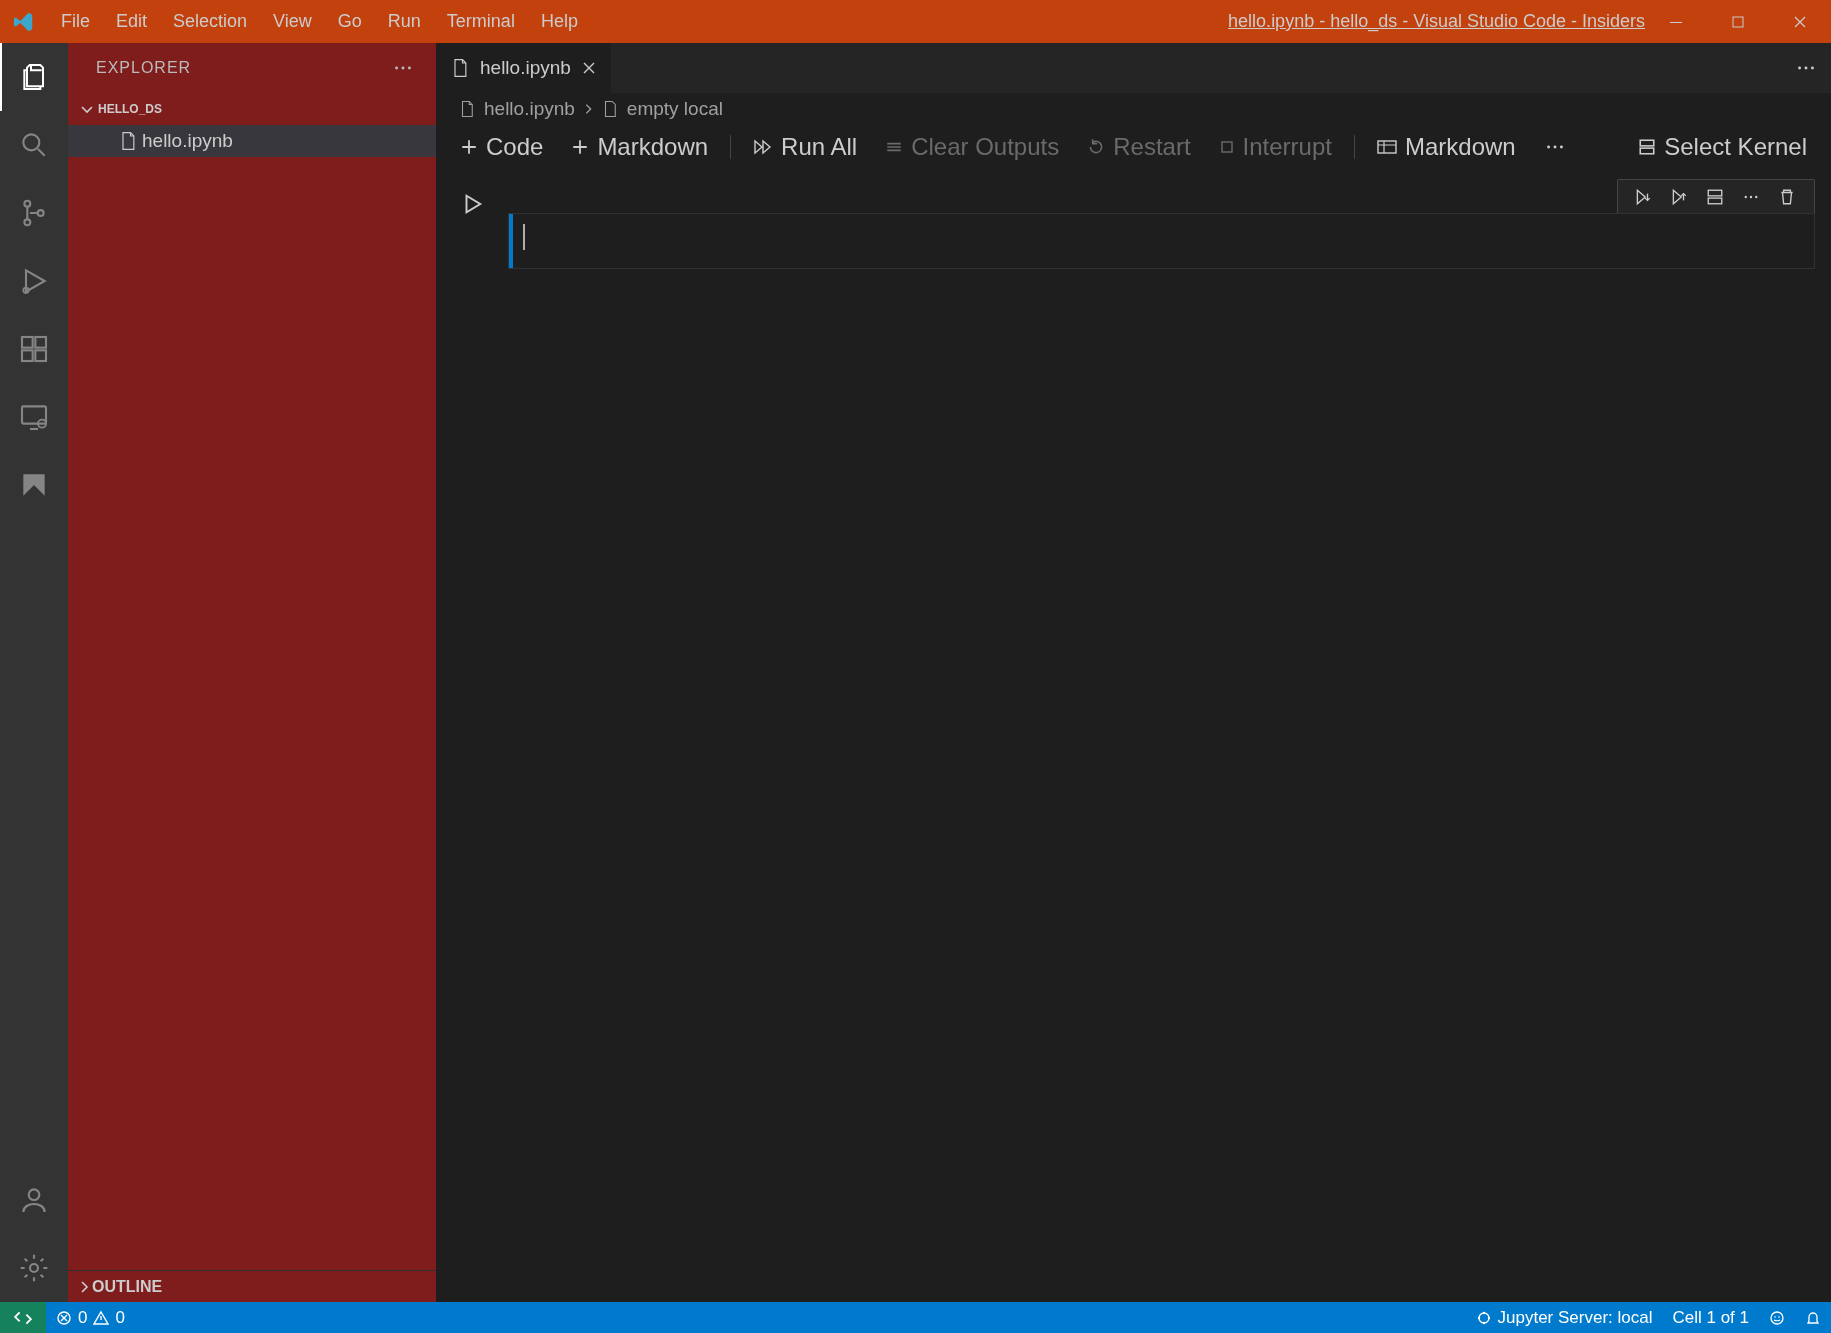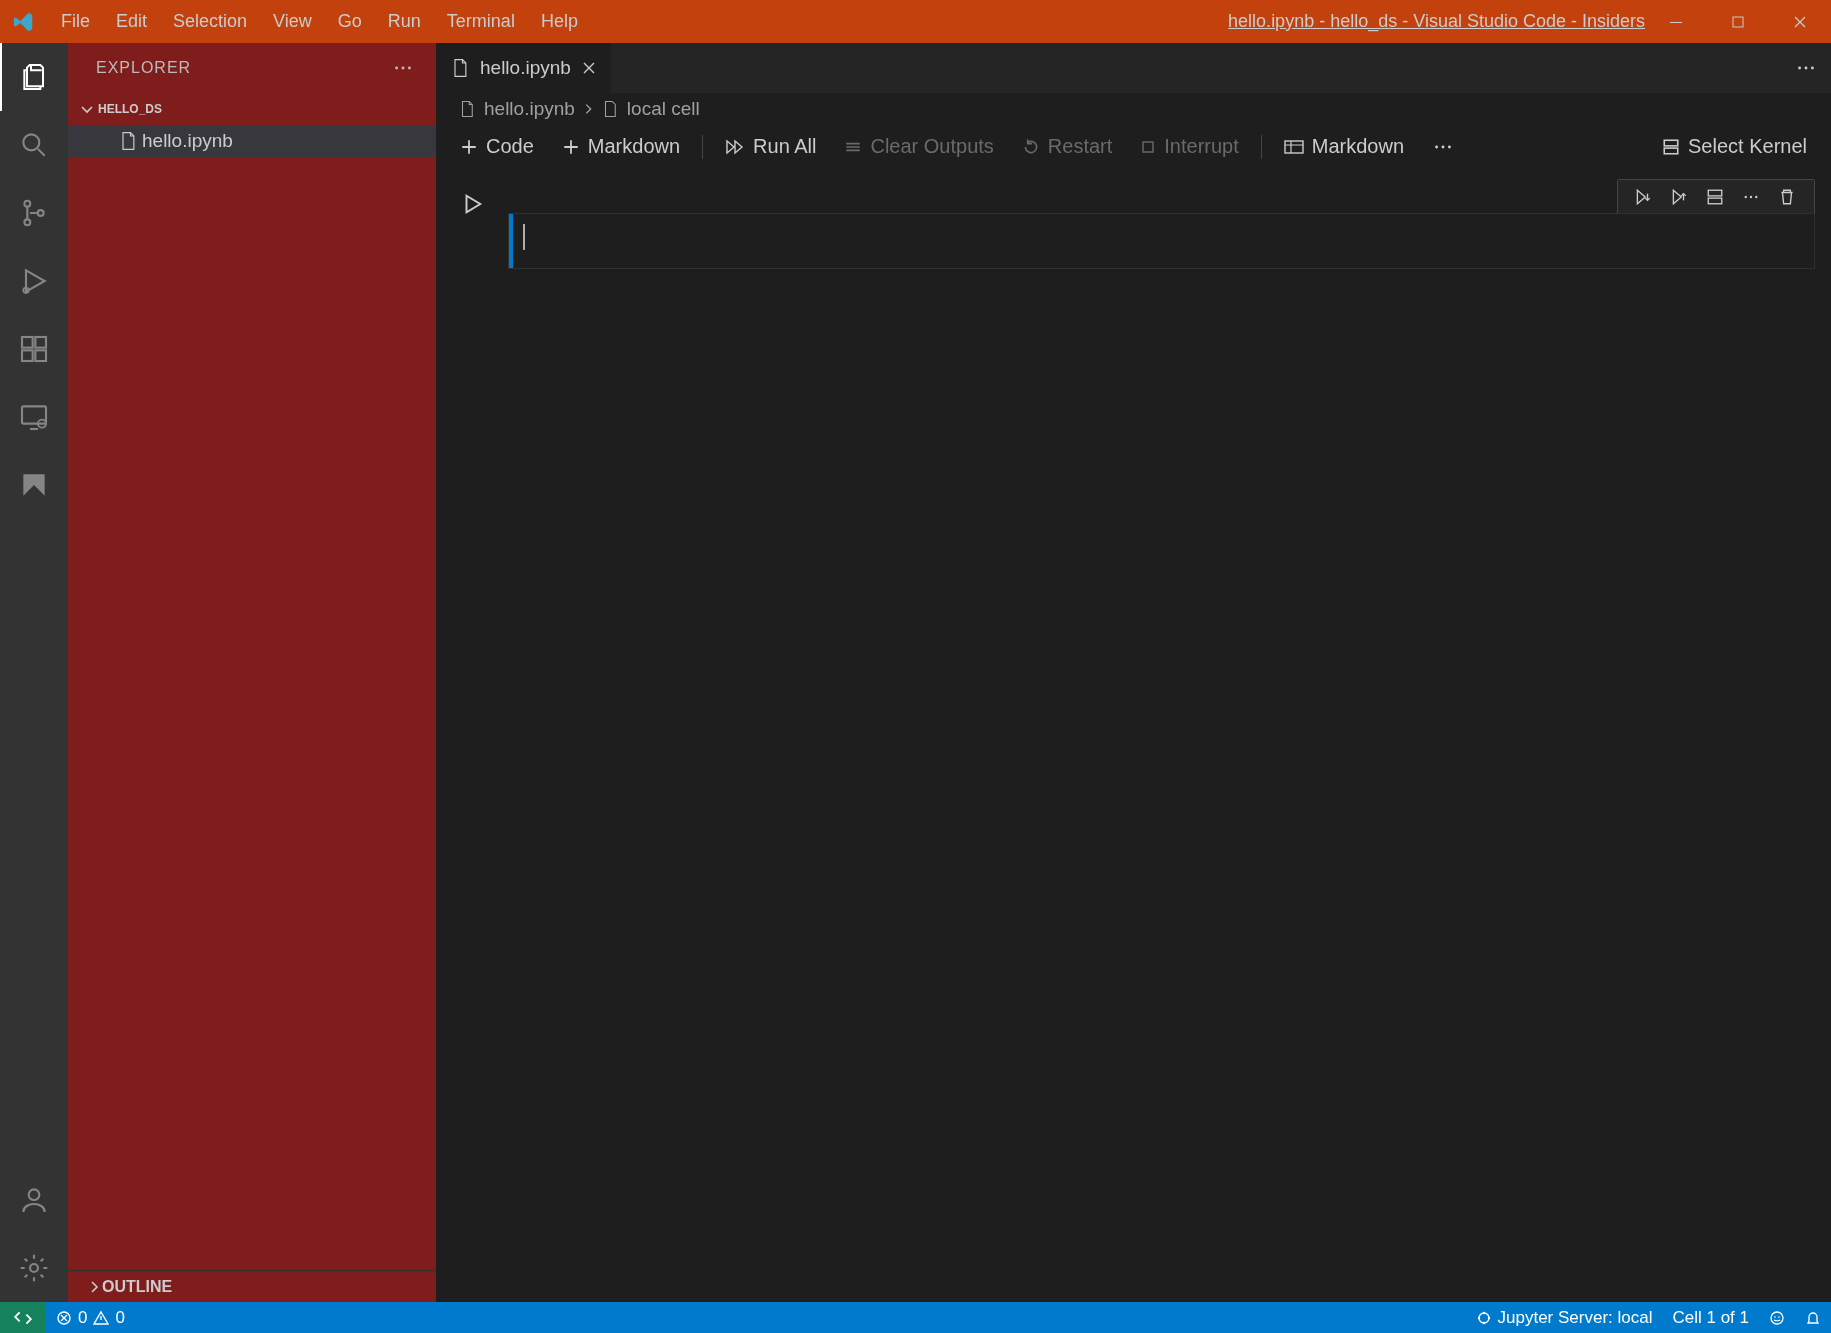--- a/index.html
+++ b/index.html
@@ -25,37 +25,37 @@
 .activity-item.active { color: #ffffff; border-left: 2px solid #ffffff; }
 
 
 .sidebar { width: 368px; background: #7f1d1d; display: flex; flex-direction: column; }
 .sidebar-header { height: 50px; display: flex; align-items: center; justify-content: space-between; padding: 0 22px 0 28px; font-size: 16px; letter-spacing: 1px; color: #bbbbbb; }
 .section-header { height: 32px; display: flex; align-items: center; padding: 0 8px; font-size: 12px; font-weight: 700; color: #cccccc; cursor: pointer; }
 .section-header .chev { width: 22px; display: flex; align-items: center; justify-content: center; }
 .tree { flex: 1; overflow: auto; }
 .tree-item { height: 32px; display: flex; align-items: center; padding-left: 46px; background: #37373d; cursor: pointer; font-size: 19px; }
 .tree-item .file-icon { width: 28px; display: flex; align-items: center; justify-content: center; color: #cccccc; }
-.outline-header { height: 32px; display: flex; align-items: center; padding: 0 18px; font-size: 16px; font-weight: 700; border-top: 1px solid #303031; cursor:pointer; }
+.outline-header { height: 32px; display: flex; align-items: center; padding: 0 8px; font-size: 16px; font-weight: 700; border-top: 1px solid #303031; cursor:pointer; }
 
 
 .editor { flex: 1; display: flex; flex-direction: column; background: #1e1e1e; min-width: 0; }
 .tabs-row { height: 50px; background: #252526; display: flex; align-items: stretch; }
 .tab { display: flex; align-items: center; padding: 0 14px; background: #1e1e1e; border-right: 1px solid #252526; cursor:pointer; gap: 10px; }
 .tab .file-icon { color:#cccccc; }
 .tab .close { color:#cccccc; }
 .tabs-row .spacer { flex: 1; }
 .tabs-row .tab-actions { display: flex; align-items: center; padding: 0 14px; color:#cccccc; }
 .breadcrumb { height: 32px; display: flex; align-items: center; padding: 0 22px; color: #a0a0a0; font-size: 19px; gap: 6px; }
 .breadcrumb .crumb { display: flex; align-items: center; gap: 8px; cursor:pointer; }
 .breadcrumb .sep { color: #a0a0a0; }
 
 
 .nb-toolbar { height: 44px; display: flex; align-items: center; padding: 0 12px; color: #cccccc; gap: 4px; border-bottom: 1px solid #1e1e1e; }
-.nb-btn { display: flex; align-items: center; gap: 8px; padding: 0 12px; height: 36px; cursor: pointer; font-size: 20px; }
+.nb-btn { display: flex; align-items: center; gap: 8px; padding: 0 12px; height: 36px; cursor: pointer; font-size: 24px; }
 .nb-btn.disabled { color: #6a6a6a; }
 .nb-divider { width: 1px; height: 24px; background: #454545; margin: 0 6px; }
 .nb-toolbar .spacer { flex: 1; }
 
 
 .nb-body { flex: 1; position: relative; overflow: auto; }
 .cell-row { display: flex; margin-top: 10px; }
 .cell-gutter { width: 72px; display: flex; justify-content: center; padding-top: 14px; }
 .run-cell { color:#cccccc; cursor:pointer; }
 .cell-main { flex: 1; margin-right: 16px; }
@@ -260,21 +260,21 @@
           <svg width="14" height="14" viewBox="0 0 16 16">
             <path d="M6 3l5 5-5 5" fill="none" stroke="currentColor" stroke-width="1.6"></path>
           </svg>
         </span>
       <div class="crumb">
         <span>
             <svg width="18" height="18" viewBox="0 0 24 24">
               <path d="M6 2h9l4 4v16H6z" fill="none" stroke="currentColor" stroke-width="1.4"></path>
             </svg>
           </span>
-        <span>local cell</span>
+        <span>empty local</span>
       </div>
     </div>
 
     <div class="nb-toolbar">
       <div class="nb-btn">
         <span>
             <svg width="18" height="18" viewBox="0 0 16 16">
               <path d="M8 2v12M2 8h12" stroke="currentColor" stroke-width="1.6"></path>
             </svg>
           </span>

